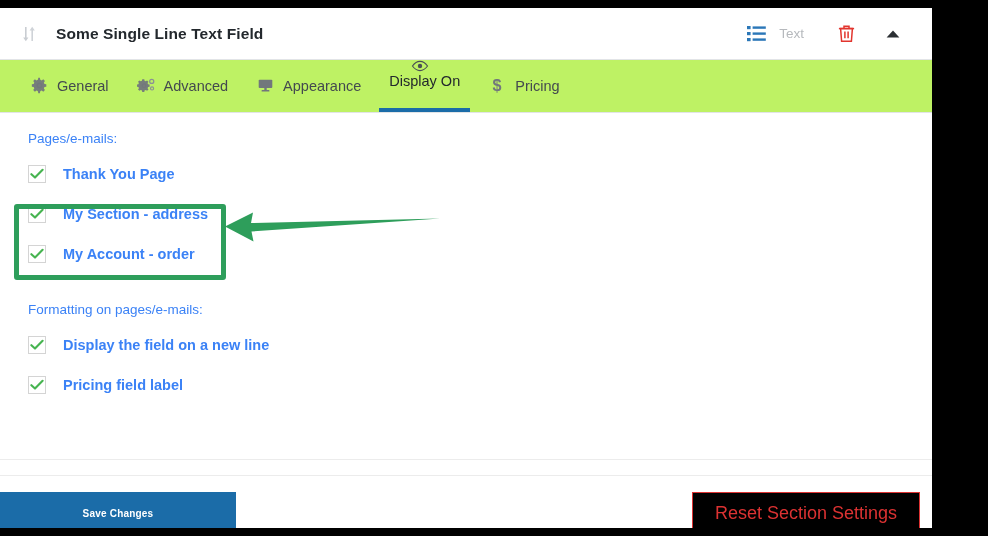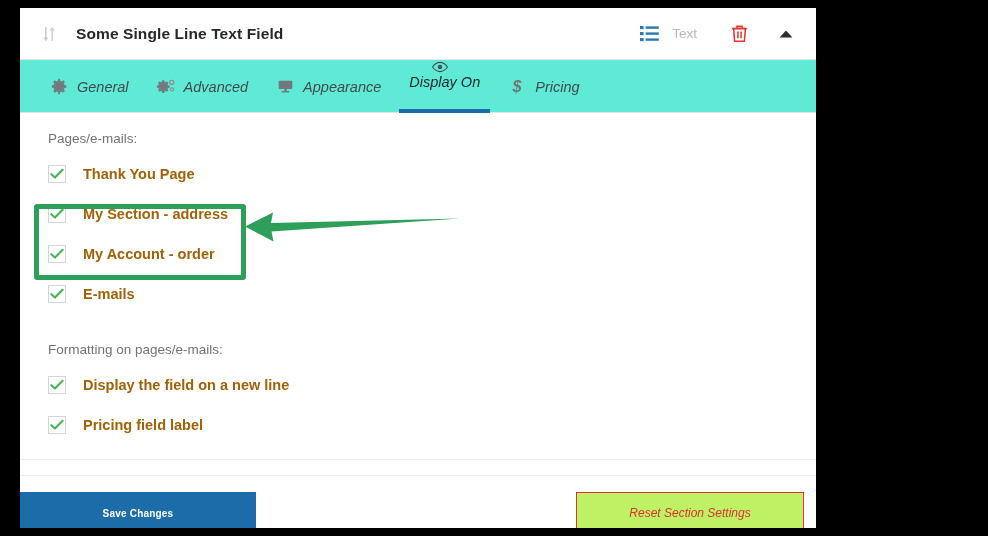--- a/index.html
+++ b/index.html
@@ -18,23 +18,23 @@
     position: relative;
     width: 988px;
     height: 536px;
     background: #000000;
     box-sizing: border-box;
   }
 
   
   #panel {
     position: absolute;
-    left: 20px;
+    left: 0;
     top: 8px;
-    width: 796px;
+    width: 932px;
     height: 520px;
     background: #ffffff;
     box-sizing: border-box;
     overflow: hidden;
   }
 
   
   .fld-header {
     position: relative;
     height: 52px;
@@ -58,21 +58,21 @@
     font-weight: 600;
     margin-left: 12px;
     letter-spacing: .1px;
     white-space: nowrap;
   }
   .header-right {
     margin-left: auto;
     display: flex;
     align-items: center;
     gap: 4px;
-    padding-right: 22px;
+    padding-right: 31px;
   }
   .hdr-icon {
     display: flex;
     align-items: center;
     justify-content: center;
     cursor: pointer;
   }
   .type-label {
     font-size: 13.5px;
     color: #b6b9bd;
@@ -80,26 +80,25 @@
     margin-right: 30px;
     white-space: nowrap;
   }
   .trash-btn { margin-right: 26px; }
 
   
   .tabbar {
     position: relative;
     height: 53px;
     border-bottom: 1px solid #e2e4e7;
-    background: #5eead4;
-    display: flex;
-    align-items: flex-start;
+    background: #bef264;
+    display: flex;
+    align-items: flex-end;
     padding-left: 16px;
     box-sizing: border-box;
-    font-style: italic;
   }
   .tab {
     position: relative;
     display: flex;
     align-items: center;
     height: 53px;
     padding: 0 14px;
     font-size: 14.5px;
     color: #444a4f;
     cursor: pointer;
@@ -128,21 +127,21 @@
   .content {
     position: relative;
     height: 347px;
     background: #ffffff;
     padding: 18px 0 0 26px;
     box-sizing: border-box;
     border-bottom: 1px solid #ececec;
   }
   .group-label {
     font-size: 13.5px;
-    color: #737373;
+    color: #3b82f6;
     margin: 0 0 8px 2px;
   }
   .group-label.second { margin-top: 28px; }
 
   .cb-row {
     display: flex;
     align-items: center;
     height: 40px;
     cursor: pointer;
     width: 400px;
@@ -154,21 +153,21 @@
     background: #ffffff;
     box-sizing: border-box;
     display: flex;
     align-items: center;
     justify-content: center;
     flex: none;
     margin-left: 2px;
   }
   .cb-label {
     font-size: 14.5px;
-    color: #a16207;
+    color: #3b82f6;
     font-weight: 600;
     margin-left: 17px;
     white-space: nowrap;
   }
 
   
   .footer {
     position: relative;
     height: 119px;
     background: #ffffff;
@@ -194,28 +193,27 @@
     cursor: pointer;
     font-family: "Liberation Sans", sans-serif;
     letter-spacing: .2px;
   }
   .btn-reset {
     position: absolute;
     right: 12px;
     top: 32px;
     width: 228px;
     height: 42px;
-    background: #bef264;
+    background: #000000;
     color: #dc3232;
     border: 1px solid #dc3232;
-    font-size: 12px;
+    font-size: 18px;
     cursor: pointer;
     font-family: "Liberation Sans", sans-serif;
     box-sizing: border-box;
-    font-style: italic;
   }
 
   
   .annot-box {
     position: absolute;
     left: 14px;
     top: 196px;
     width: 212px;
     height: 76px;
     border: 5px solid #2e9e5b;
@@ -371,28 +369,20 @@
 
       <div class="cb-row">
         <span class="cbox">
           <svg width="14" height="12" viewBox="0 0 14 12" aria-hidden="true">
             <path d="M1.4 6.2 5 9.6 12.6 1.8" fill="none" stroke="#46b450" stroke-width="2.1" stroke-linecap="round" stroke-linejoin="round"></path>
           </svg>
         </span>
         <span class="cb-label">My Account - order</span>
       </div>
 
-      <div class="cb-row">
-        <span class="cbox">
-          <svg width="14" height="12" viewBox="0 0 14 12" aria-hidden="true">
-            <path d="M1.4 6.2 5 9.6 12.6 1.8" fill="none" stroke="#46b450" stroke-width="2.1" stroke-linecap="round" stroke-linejoin="round"></path>
-          </svg>
-        </span>
-        <span class="cb-label">E-mails</span>
-      </div>
 
       <div class="group-label second">Formatting on pages/e-mails:</div>
 
       <div class="cb-row">
         <span class="cbox">
           <svg width="14" height="12" viewBox="0 0 14 12" aria-hidden="true">
             <path d="M1.4 6.2 5 9.6 12.6 1.8" fill="none" stroke="#46b450" stroke-width="2.1" stroke-linecap="round" stroke-linejoin="round"></path>
           </svg>
         </span>
         <span class="cb-label">Display the field on a new line</span>

